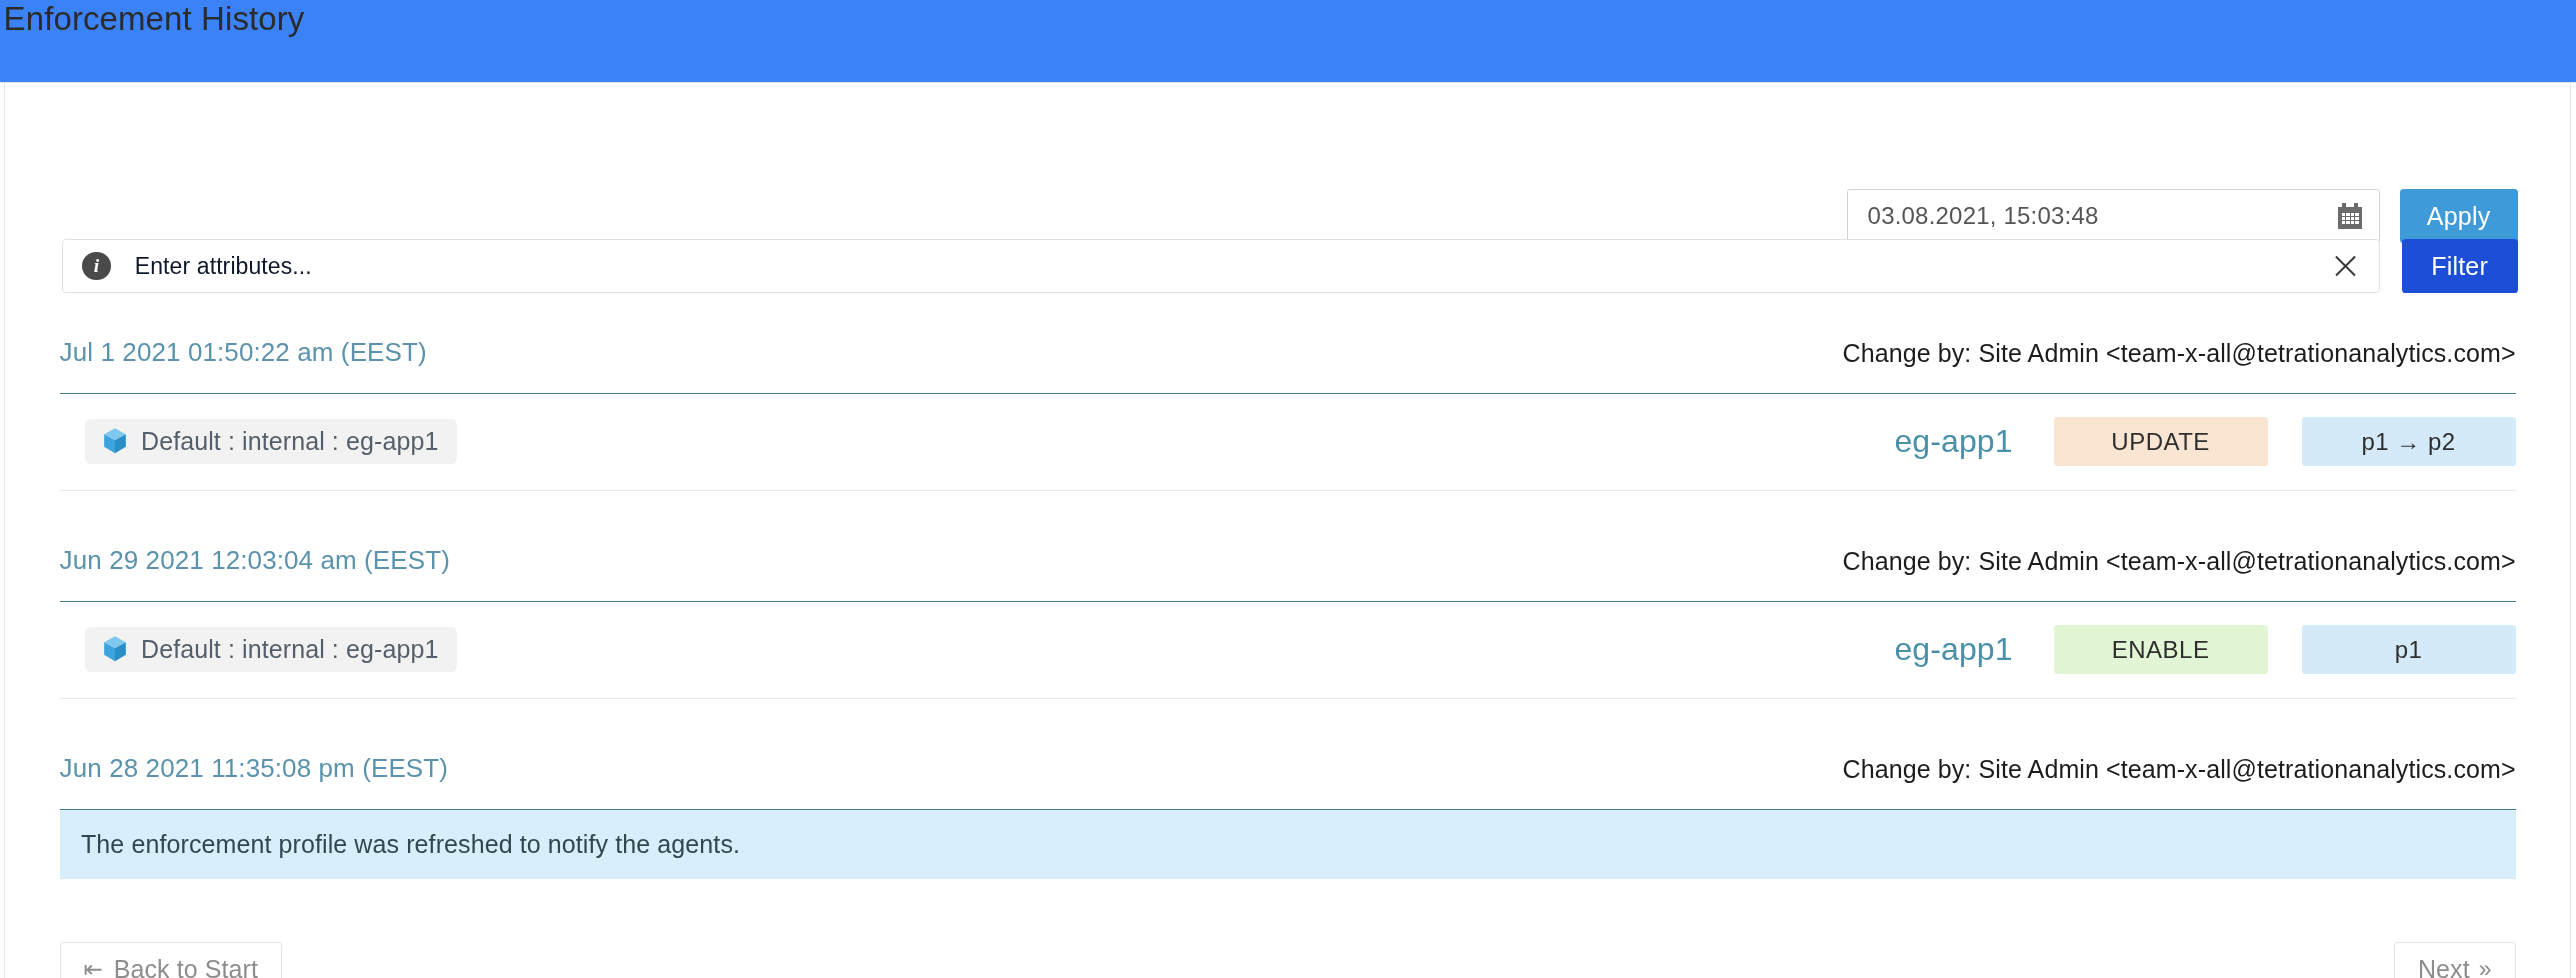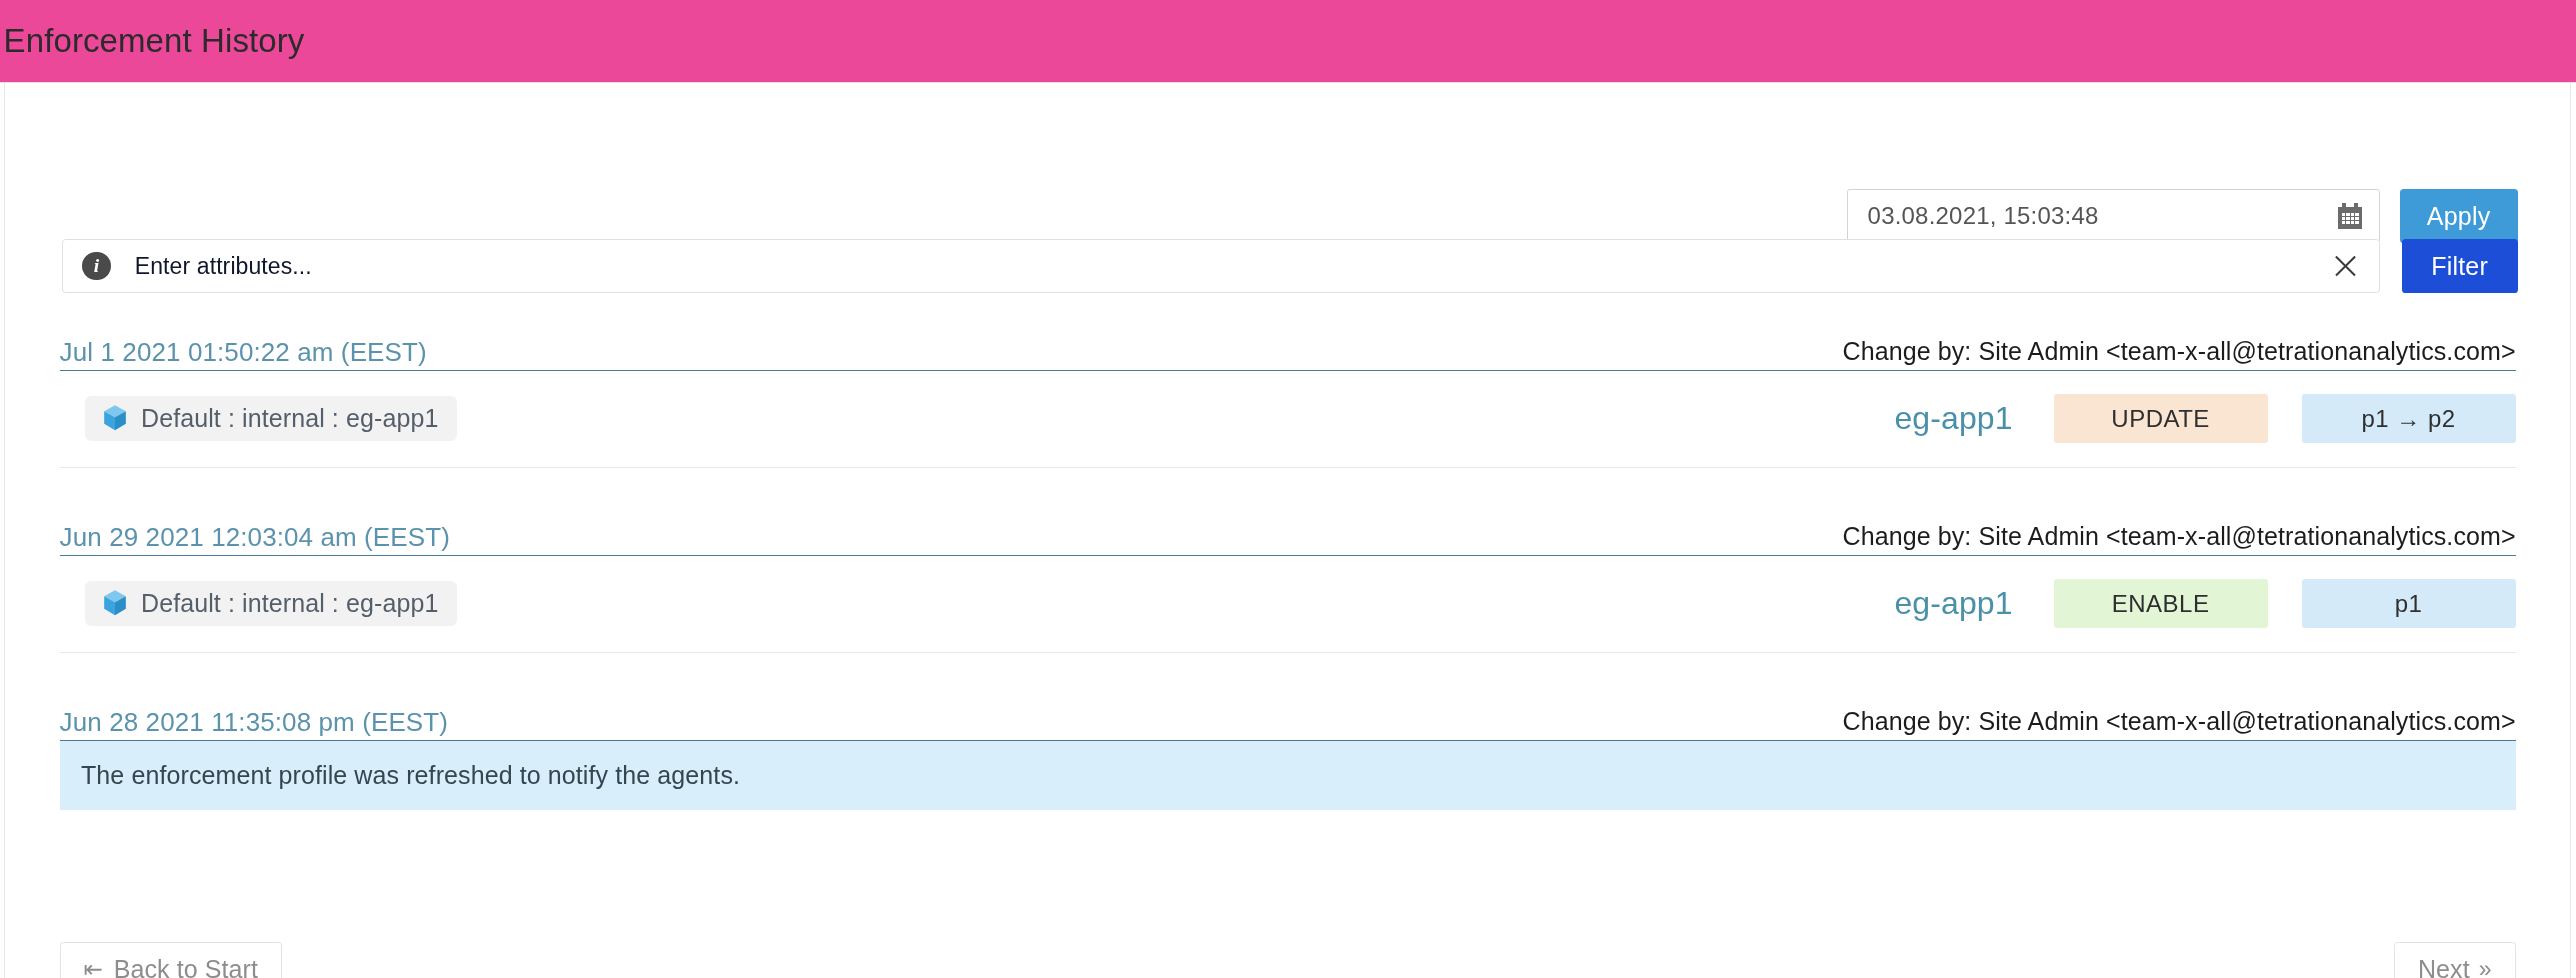--- a/index.html
+++ b/index.html
@@ -11,24 +11,23 @@
     height: 978px;
     background: #ffffff;
     font-family: "Liberation Sans", sans-serif;
     -webkit-font-smoothing: antialiased;
     overflow: hidden;
   }
 
   
   .page-header {
     height: 83px;
-    background: #ec4899;
+    background: #3b82f6;
     border-bottom: 0.9px solid #e2e2e2;
     display: flex;
-    align-items: center;
     box-sizing: border-box;
   }
   .page-title {
     font-size: 33px;
     color: #2b2b2b;
     font-weight: 400;
     letter-spacing: 0.1px;
     padding-left: 3.6px;
   }
 
@@ -199,24 +198,24 @@
   
   .history {
     position: absolute;
     top: 254px;
     left: 55px;
     right: 54px;
   }
   .event-group { }
   .event-head {
     display: flex;
-    align-items: flex-start;
+    align-items: flex-end;
     justify-content: space-between;
     border-bottom: 1.8px solid #4a7b96;
-    padding-bottom: 2px;
+    padding-bottom: 25px;
   }
   .event-time {
     font-size: 26px;
     color: #5b93ad;
     letter-spacing: 0.1px;
   }
   .event-author {
     font-size: 25px;
     color: #1c1c1c;
     letter-spacing: 0.1px;

